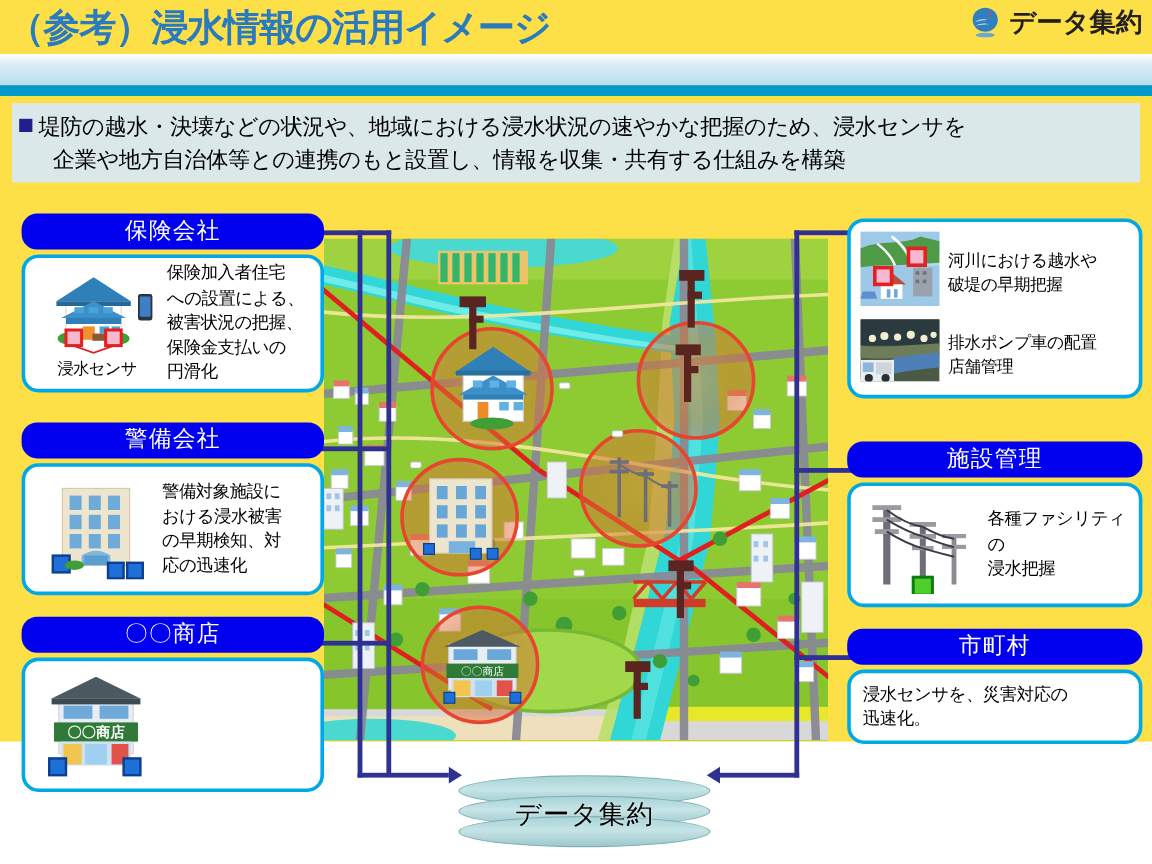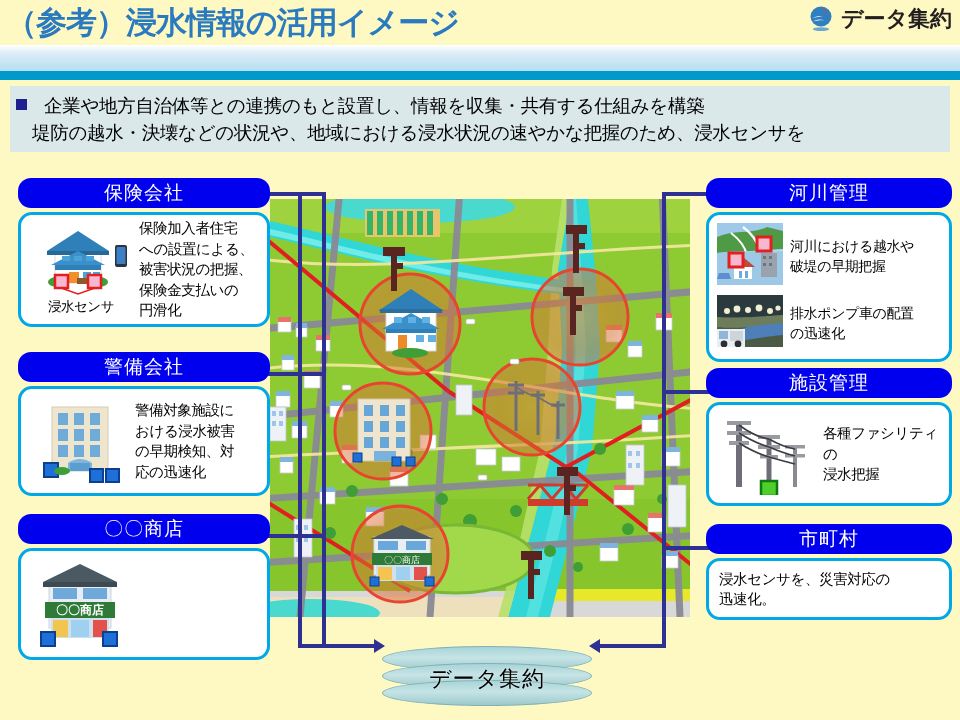--- a/index.html
+++ b/index.html
@@ -1,21 +1,21 @@
 <!DOCTYPE html>
 <html><head>
 <meta charset="utf-8">
 <style>
   * { box-sizing: border-box; margin: 0; padding: 0; }
   html, body {
     width: 960px; height: 720px;
     font-family: "Liberation Sans", "DejaVu Sans", sans-serif;
     background: #ffffff; overflow: hidden;
   }
-  #slide { position: relative; width: 960px; height: 720px; background: #fef9c3; }
+  #slide { position: relative; width: 960px; height: 618px; background: #fde047; }
 
   
   .hdr-title {
     position: absolute; left: 6px; top: 2px;
     font-size: 31px; font-weight: 700; letter-spacing: -1px;
     color: #2a7ac0; white-space: nowrap;
   }
   .hdr-logo {
     position: absolute; right: 8px; top: 4px;
     display: flex; align-items: center; gap: 7px;
@@ -122,22 +122,22 @@
     </span>
     <span class="logo-text">データ集約</span>
   </div>
 
   <div class="hdr-band band-grad"></div>
   <div class="hdr-band band-solid"></div>
 
   <div class="lead-box">
     <div class="lead-inner">
       <span class="lead-bullet"></span>
+      <div class="lead-line">堤防の越水・決壊などの状況や、地域における浸水状況の速やかな把握のため、浸水センサを</div>
       <div class="lead-line second">企業や地方自治体等との連携のもと設置し、情報を収集・共有する仕組みを構築</div>
-      <div class="lead-line">堤防の越水・決壊などの状況や、地域における浸水状況の速やかな把握のため、浸水センサを</div>
     </div>
   </div>
 
   <div id="map">
     <svg width="420" height="418" viewBox="0 0 420 418">
       <defs>
         <radialGradient id="zoneG" cx="50%" cy="50%" r="50%">
           <stop offset="0%" stop-color="#d98b3a" stop-opacity="0.62"></stop>
           <stop offset="72%" stop-color="#d2762f" stop-opacity="0.55"></stop>
           <stop offset="100%" stop-color="#e0683a" stop-opacity="0.45"></stop>
@@ -517,21 +517,20 @@
             <rect x="62" y="64" width="14" height="17" fill="#e2524a"></rect>
             <rect x="10" y="76" width="14" height="14" fill="#1f6fd8" stroke="#0b3f8f" stroke-width="2"></rect>
             <rect x="72" y="76" width="14" height="14" fill="#1f6fd8" stroke="#0b3f8f" stroke-width="2"></rect>
           </svg>
         </span>
       </div>
     </div>
   </div>
 
   <div class="panel" style="left:706px; top:178px; width:246px;">
-    <div class="panel-head">河川管理</div>
     <div class="panel-body" style="height:150px; flex-direction:column; align-items:stretch; gap:6px; padding:8px 8px;">
       <div class="stack-row">
         <span>
           <svg width="66" height="62" viewBox="0 0 66 62">
             <rect x="0" y="0" width="66" height="62" fill="#b9d9ef"></rect>
             <path d="M0 0 L66 0 L66 18 L0 26 Z" fill="#9fc9e8"></path>
             <path d="M0 14 C18 6 34 12 50 4 L66 8 L66 26 L0 30 Z" fill="#4f9a46"></path>
             <path d="M26 4 C34 10 40 18 42 26" stroke="#ffffff" stroke-width="2.2" fill="none"></path>
             <path d="M14 10 C22 16 28 24 30 32" stroke="#ffffff" stroke-width="2" fill="none"></path>
             <path d="M0 30 C20 26 44 30 66 28 L66 62 L0 62 Z" fill="#9dc9e6"></path>
@@ -571,21 +570,21 @@
             <path d="M24 34 C34 30 46 30 66 28 L66 40 C46 42 34 44 24 46 Z" fill="#4f7fb8"></path>
             <path d="M0 36 C14 34 22 40 26 46 L0 48 Z" fill="#5b6e50"></path>
             <rect x="0" y="34" width="28" height="18" fill="#e9eef2"></rect>
             <rect x="2" y="36" width="9" height="8" fill="#8fb6d8"></rect>
             <rect x="13" y="36" width="13" height="10" fill="#cdd5da"></rect>
             <circle cx="7" cy="49" r="3.4" fill="#2b2f33"></circle>
               <circle cx="21" cy="49" r="3.4" fill="#2b2f33"></circle>
           </svg>
         </span>
         <span class="panel-text small" style="white-space:pre-line;">排水ポンプ車の配置
-の迅速化</span>
+店舗管理</span>
       </div>
     </div>
   </div>
 
   <div class="panel" style="left:706px; top:368px; width:246px;">
     <div class="panel-head">施設管理</div>
     <div class="panel-body" style="height:104px;">
       <div class="icon-col" style="width:106px;">
         <span>
           <svg width="100" height="86" viewBox="0 0 100 86">

